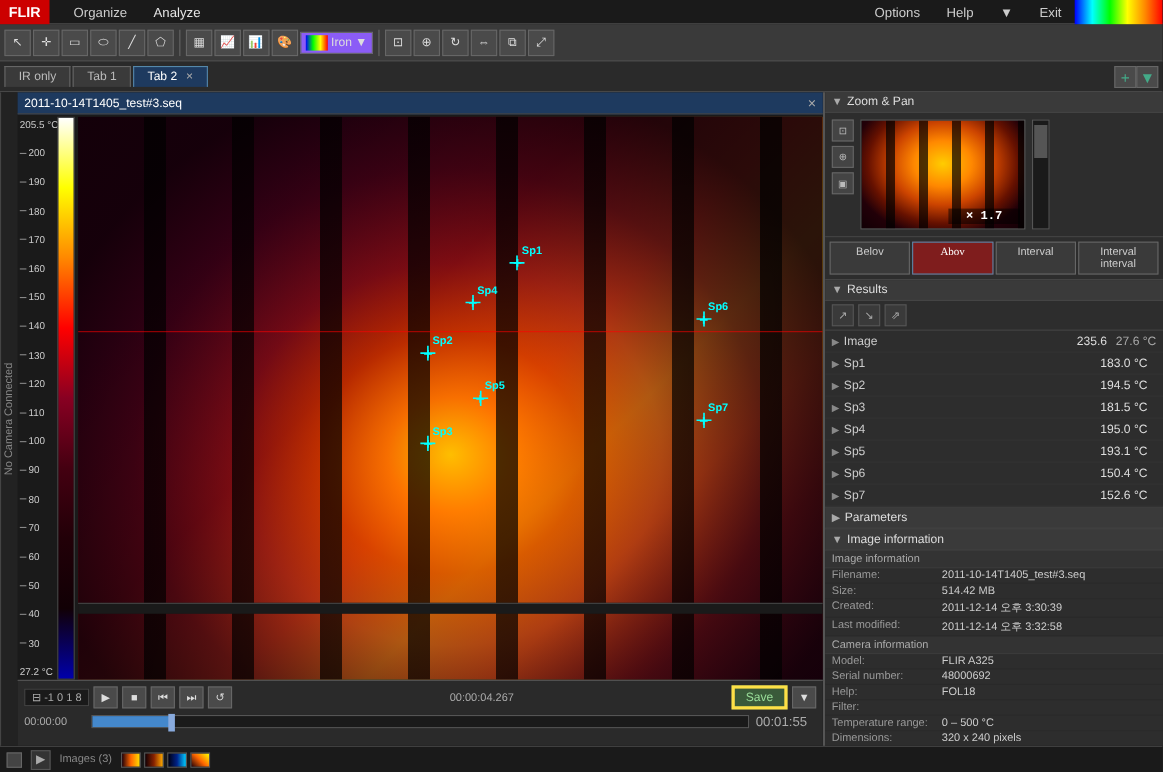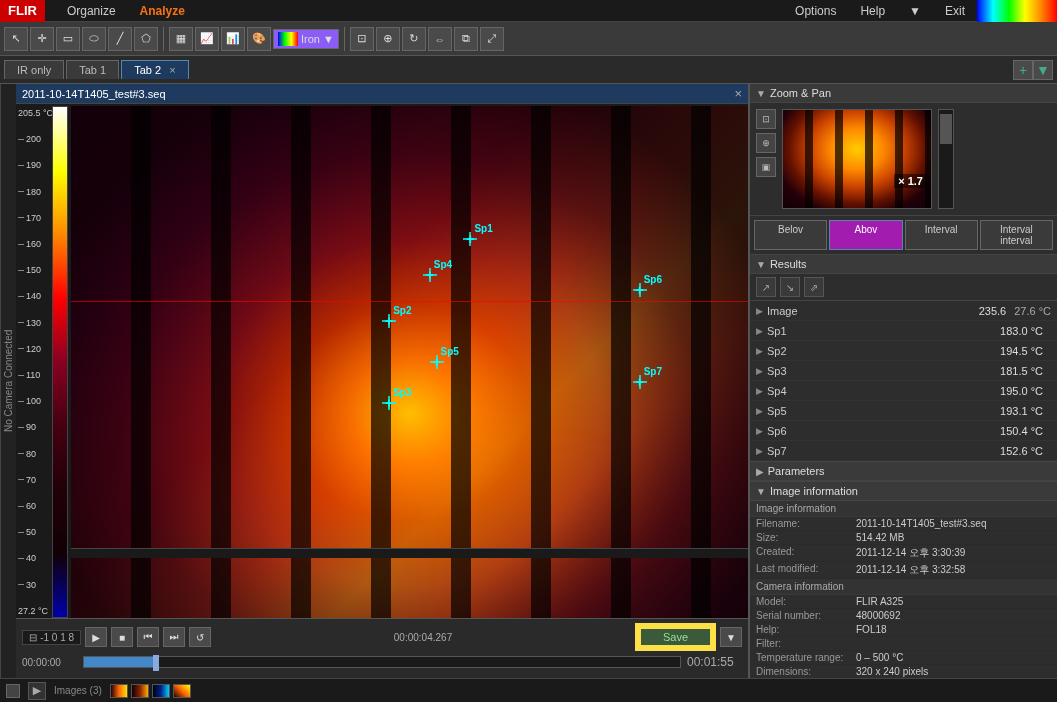--- a/index.html
+++ b/index.html
@@ -2,21 +2,21 @@
 <html><head>
   <meta charset="utf-8">
   <style>
     * { margin: 0; padding: 0; box-sizing: border-box; }
     body { width: 1057px; height: 702px; background: #2a2a2a; font-family: Arial, sans-serif; font-size: 11px; color: #ddd; overflow: hidden; }
 
     
     #menubar { display: flex; align-items: center; background: #1a1a1a; height: 22px; border-bottom: 1px solid #444; }
     #logo { background: #cc0000; padding: 2px 8px; font-weight: bold; font-size: 13px; color: white; height: 22px; display: flex; align-items: center; margin-right: 10px; }
     .menu-item { padding: 2px 12px; color: #ccc; cursor: pointer; font-size: 12px; }
-    .menu-item.active { color: #f97316; font-weight: bold; }
+    .menu-item.active { color: #e5e5e5; font-weight: normal; }
     #menu-spacer { flex: 1; }
     #rainbow-bar { width: 80px; height: 22px; background: linear-gradient(to right, #00f, #0ff, #0f0, #ff0, #f80, #f00); }
 
     
     #toolbar { display: flex; align-items: center; background: #3a3a3a; height: 34px; border-bottom: 1px solid #555; padding: 0 4px; gap: 2px; }
     .tool-btn { width: 24px; height: 24px; background: #4a4a4a; border: 1px solid #666; cursor: pointer; display: flex; align-items: center; justify-content: center; color: #ddd; font-size: 11px; }
     .tool-separator { width: 1px; height: 24px; background: #666; margin: 0 3px; }
     .color-selector { display: flex; align-items: center; background: #8b5cf6; border: 1px solid #666; padding: 2px 4px; color: #ddd; font-size: 11px; gap: 3px; cursor: pointer; }
 
     
@@ -52,50 +52,50 @@
     
     .spot-marker { position: absolute; color: #00ffff; font-size: 10px; font-weight: bold; }
     .spot-marker::before { content: '+'; position: absolute; font-size: 14px; transform: translate(-50%, -50%); }
     .spot-label { position: absolute; top: -16px; left: 4px; white-space: nowrap; }
 
     
     #control-bar { position: absolute; bottom: 0; left: 0; right: 0; height: 60px; background: #2a2a2a; border-top: 1px solid #555; padding: 4px 6px; }
     #transport-controls { display: flex; align-items: center; gap: 4px; margin-bottom: 4px; }
     #seq-display { background: #1a1a1a; border: 1px solid #444; padding: 1px 6px; font-size: 10px; color: #aaa; }
     .transport-btn { width: 22px; height: 20px; background: #4a4a4a; border: 1px solid #666; cursor: pointer; display: flex; align-items: center; justify-content: center; color: #ddd; font-size: 10px; }
-    #save-btn { background: #3a5a3a; border: 6px solid #fde047; color: #9d9; padding: 2px 22px; cursor: pointer; font-size: 11px; }
+    #save-btn { background: #3a5a3a; border: 3px solid #fde047; color: #9d9; padding: 2px 10px; cursor: pointer; font-size: 11px; }
     
     #progress-area { display: flex; align-items: center; gap: 6px; }
     #time-start { font-size: 10px; color: #aaa; min-width: 55px; }
     #progress-bar-container { flex: 1; height: 12px; background: #1a1a1a; border: 1px solid #555; position: relative; cursor: pointer; }
     #progress-bar-fill { height: 100%; background: #4488cc; width: 12%; }
     #progress-thumb { position: absolute; top: -2px; left: 12%; width: 6px; height: 16px; background: #88aadd; transform: translateX(-50%); cursor: pointer; }
     #time-end { font-size: 12px; color: #aaa; min-width: 55px; text-align: left; }
 
     
     #right-panel { flex: 1; background: #2d2d2d; border-left: 2px solid #555; overflow-y: auto; }
     
     
     #zoom-pan-section { border-bottom: 1px solid #444; }
     .section-header { background: #3a3a3a; padding: 3px 6px; display: flex; align-items: center; gap: 4px; font-size: 11px; color: #ddd; border-bottom: 1px solid #444; cursor: pointer; }
     .section-arrow { color: #aaa; font-size: 10px; }
     
     #zoom-pan-content { display: flex; padding: 6px; gap: 6px; }
     #thumbnail-container { position: relative; width: 150px; height: 100px; background: #111; border: 1px solid #555; overflow: hidden; }
     #thumbnail-img { width: 100%; height: 100%; background: radial-gradient(ellipse at 50% 40%, #ffcc00 0%, #ff8800 25%, #cc4400 45%, #661100 65%, #220008 80%, #110005 100%); }
-    #zoom-indicator { position: absolute; bottom: 20px; right: 4px; color: white; font-size: 11px; font-weight: bold; background: rgba(0,0,0,0.5); padding: 1px 4px; }
+    #zoom-indicator { position: absolute; bottom: 4px; right: 4px; color: white; font-size: 11px; font-weight: bold; background: rgba(0,0,0,0.5); padding: 1px 16px; font-family: Liberation Mono, monospace; }
     
     #zoom-scrollbar-v { width: 16px; height: 100px; background: #1a1a1a; border: 1px solid #555; display: flex; flex-direction: column; align-items: center; }
     #zoom-scroll-thumb { width: 12px; height: 30px; background: #555; margin-top: 4px; }
     .zoom-icon-btn { width: 20px; height: 20px; background: #444; border: 1px solid #666; cursor: pointer; display: flex; align-items: center; justify-content: center; color: #bbb; font-size: 9px; }
 
     
     #palette-section { display: flex; padding: 4px; gap: 2px; border-bottom: 1px solid #444; }
     .palette-btn { flex: 1; padding: 3px 17px; background: #3a3a3a; border: 1px solid #666; cursor: pointer; font-size: 10px; color: #ccc; text-align: center; }
-    .palette-btn.active { background: #a21caf; color: white; border-color: #5588aa; }
+    .palette-btn.active { background: #7f1d1d; color: white; border-color: #5588aa; font-family: Liberation Serif, serif; }
 
     
     #results-section { border-bottom: 1px solid #444; }
     #results-icons { display: flex; padding: 3px 6px; gap: 4px; border-bottom: 1px solid #444; }
     .results-icon-btn { width: 20px; height: 20px; background: #3a3a3a; border: 1px solid #555; cursor: pointer; display: flex; align-items: center; justify-content: center; color: #aaa; font-size: 10px; }
     
     .results-row { display: flex; align-items: center; padding: 2px 6px; border-bottom: 1px solid #333; min-height: 20px; }
     .result-arrow { color: #888; margin-right: 4px; font-size: 9px; cursor: pointer; }
     .result-label { flex: 1; color: #ccc; font-size: 11px; }
     .result-value { color: #ddd; font-size: 11px; margin-right: 8px; }

